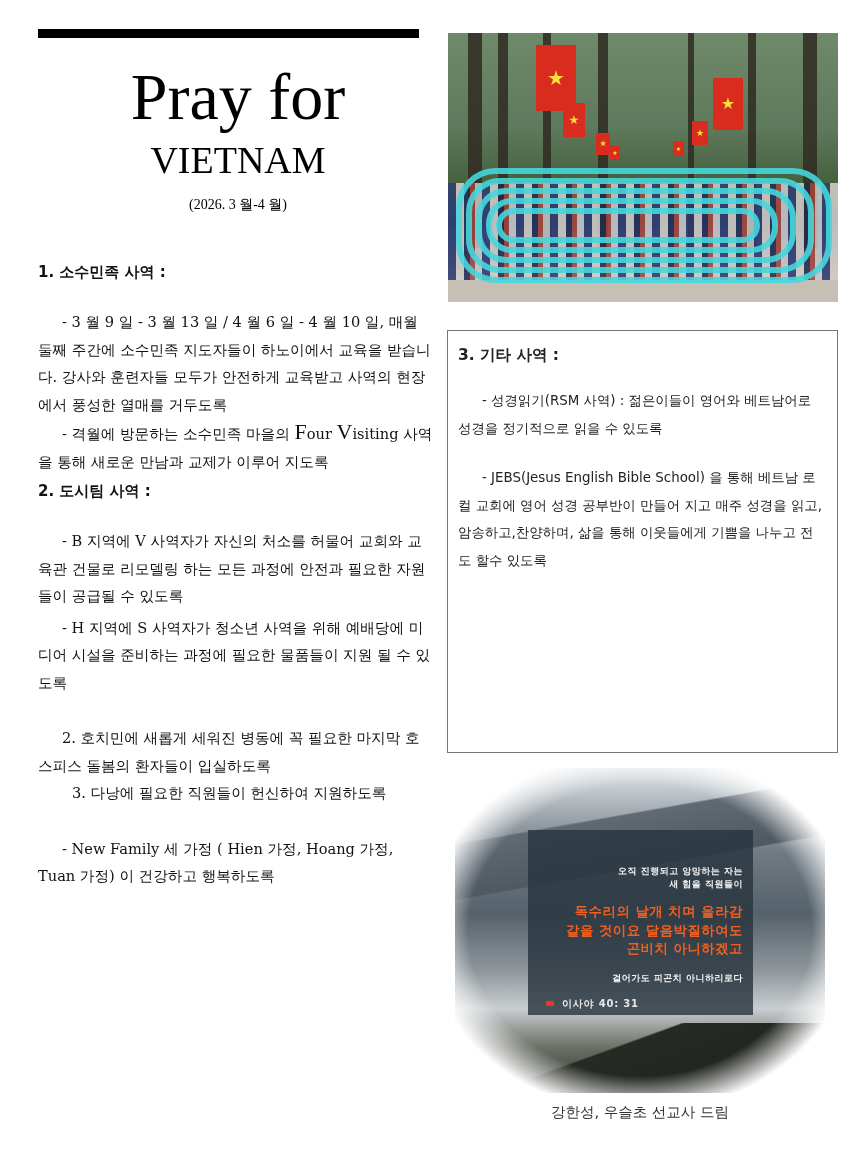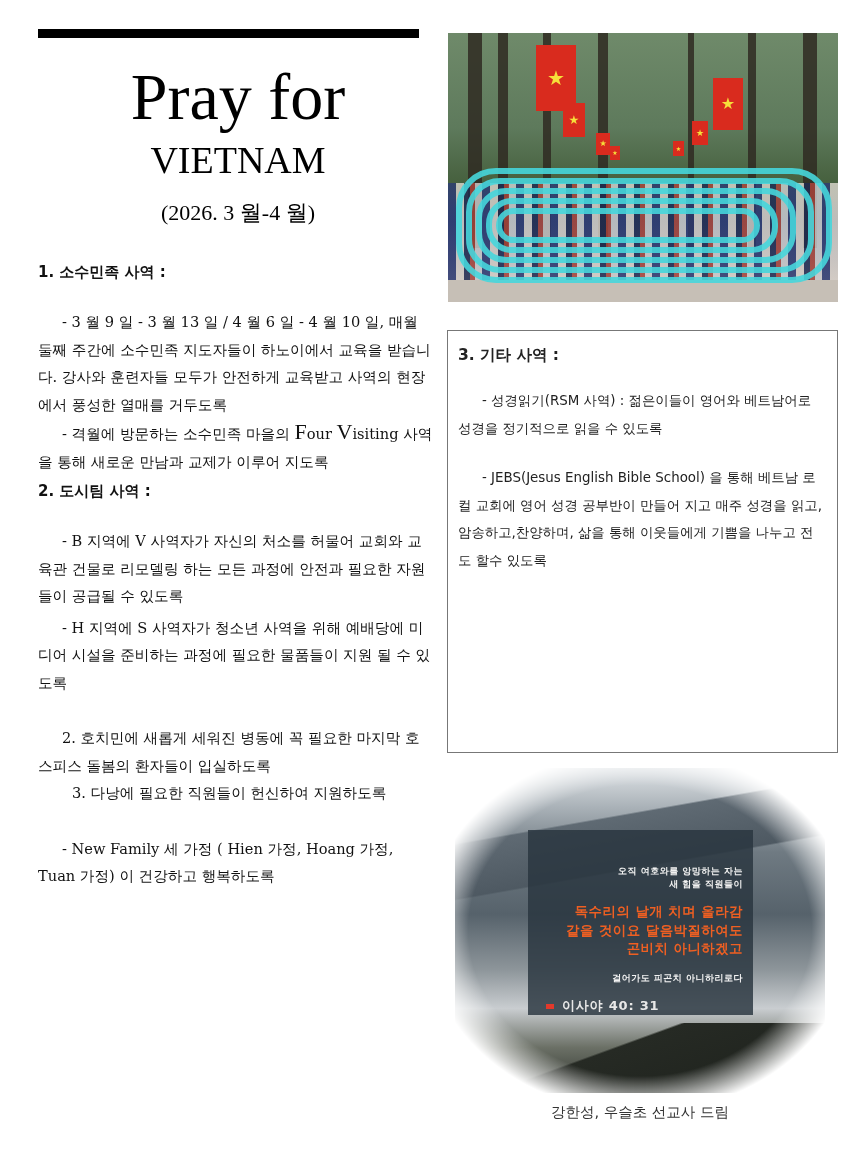--- a/index.html
+++ b/index.html
@@ -5,21 +5,21 @@
   html, body { margin: 0; padding: 0; background: #ffffff; }
   body { width: 861px; height: 1169px; position: relative; overflow: hidden;
          font-family: "DejaVu Serif", "Liberation Serif", serif; color: #111; }
 
   .rule { position: absolute; left: 38px; top: 29px; width: 381px; height: 9px; background: #000; }
 
   .title-block { position: absolute; left: 38px; top: 58px; width: 400px; text-align: center;
                  font-family: "Liberation Serif", serif; color: #000; }
   .title-main { font-size: 66px; line-height: 78px; letter-spacing: 0px; }
   .title-sub { font-size: 38px; line-height: 44px; margin-top: 2px; }
-  .title-date { font-size: 22px; line-height: 30px; margin-top: 16px; }
+  .title-date { font-size: 14px; line-height: 30px; margin-top: 8px; }
 
   .col-left { position: absolute; left: 38px; top: 258px; width: 395px; font-size: 14.6px; line-height: 27.5px; }
   .heading { font-family: "DejaVu Sans", sans-serif; font-weight: bold; font-size: 15px; line-height: 28px; }
   .para { margin: 0; }
   .indent { text-indent: 24px; }
   .gap-m { height: 22px; }
   .gap-l { height: 28px; }
   .big-letter { font-family: "Liberation Serif", serif; font-size: 22px; }
 
   .photo-top { position: absolute; left: 448px; top: 33px; width: 390px; height: 269px; overflow: hidden;
@@ -45,21 +45,21 @@
   .mountain { position: absolute; left: 0; right: 0; top: 20px; height: 120px;
               background: linear-gradient(170deg, transparent 30%, #5f6a73 31%, #4e5962 60%, transparent 61%); }
   .trees-bottom { position: absolute; left: 0; right: 0; bottom: 0; height: 70px;
                   background: linear-gradient(160deg, transparent 40%, #262a24 41%, #1d211c 100%); }
   .verse-card { position: absolute; left: 73px; top: 62px; width: 225px; height: 185px;
                 background: rgba(40, 52, 62, 0.82); box-sizing: border-box; padding: 35px 10px 0 10px;
                 font-family: "DejaVu Sans", sans-serif; text-align: right; }
   .verse-w { color: #f2f2f2; font-size: 9px; line-height: 13px; font-weight: bold; letter-spacing: .5px; }
   .verse-o { color: #ee5f22; font-size: 13.4px; line-height: 18.5px; font-weight: bold; margin-top: 12px; letter-spacing: .5px; }
   .verse-w2 { color: #f2f2f2; font-size: 9px; line-height: 13px; font-weight: bold; margin-top: 13px; letter-spacing: .5px; }
-  .verse-ref { text-align: left; color: #e8e8e8; font-size: 13px; font-weight: bold; margin-top: 12px; letter-spacing: .8px; padding-left: 8px; }
+  .verse-ref { text-align: left; color: #e8e8e8; font-size: 10px; font-weight: bold; margin-top: 12px; letter-spacing: .8px; padding-left: 8px; }
   .ref-mark { display: inline-block; width: 8px; height: 5px; background: #e3392b; margin-right: 8px; vertical-align: middle; }
 
   .signature { position: absolute; left: 455px; top: 1103px; width: 370px; text-align: center;
                font-family: "DejaVu Sans", sans-serif; font-size: 14.5px; color: #333; }
 </style>
 </head>
 <body>
 
 <div class="rule"></div>
 
@@ -115,21 +115,21 @@
   <p class="para indent">- 성경읽기(RSM 사역) : 젊은이들이 영어와 베트남어로 성경을 정기적으로 읽을 수 있도록</p>
   <div class="gap-m"></div>
   <p class="para indent">- JEBS(Jesus English Bible School) 을 통해 베트남 로컬 교회에 영어 성경 공부반이 만들어 지고 매주 성경을 읽고, 암송하고,찬양하며, 삶을 통해 이웃들에게 기쁨을 나누고 전도 할수 있도록</p>
   <div class="gap-m"></div>
 </div>
 
 <div class="photo-verse">
   <div class="mountain"></div>
   <div class="trees-bottom"></div>
   <div class="verse-card">
-    <div class="verse-w">오직 여호와를 앙망하는 자는</div>
+    <div class="verse-w">오직 진행되고 앙망하는 자는</div>
     <div class="verse-w">새 힘을 직원들이</div>
     <div class="verse-o">
       <div>독수리의 날개 치며 올라감</div>
       <div>같을 것이요 달음박질하여도</div>
       <div>곤비치 아니하겠고</div>
     </div>
     <div class="verse-w2">걸어가도 피곤치 아니하리로다</div>
     <div class="verse-ref"><span class="ref-mark"></span><span>이사야 40: 31</span></div>
   </div>
 </div>

